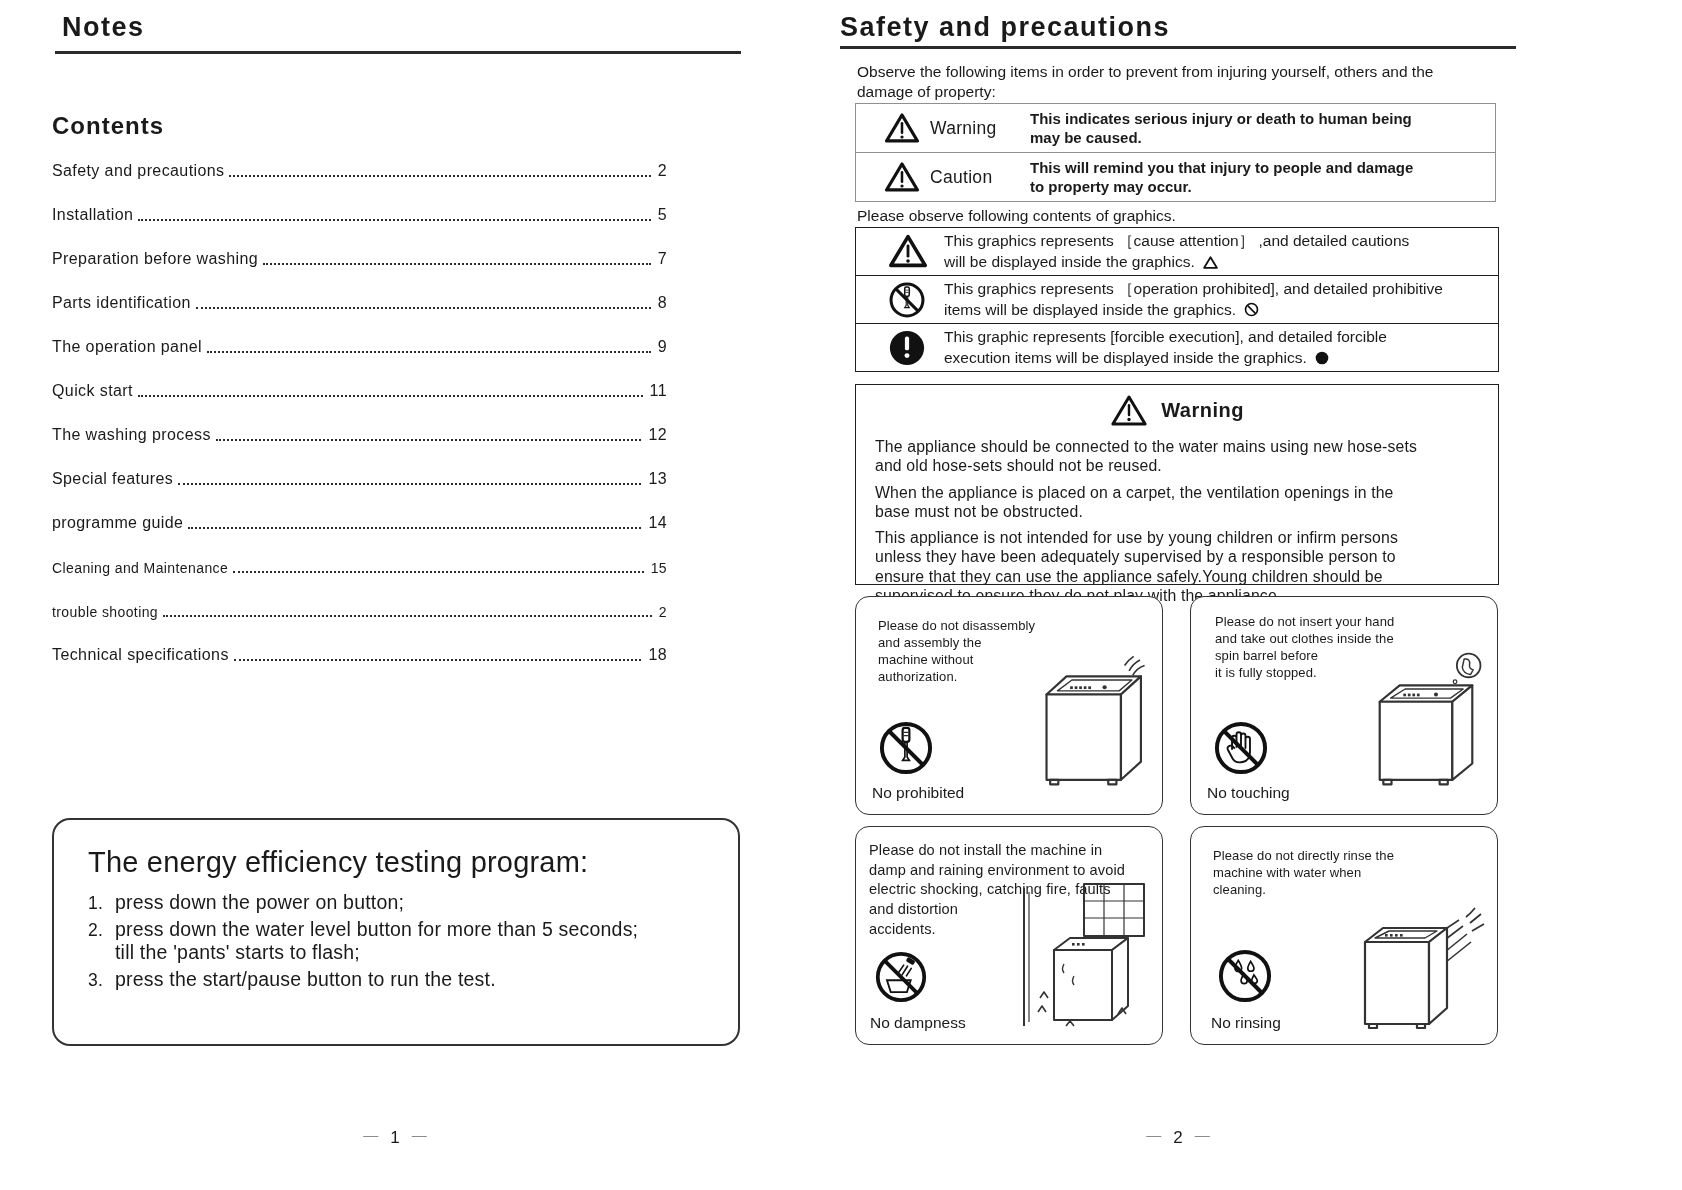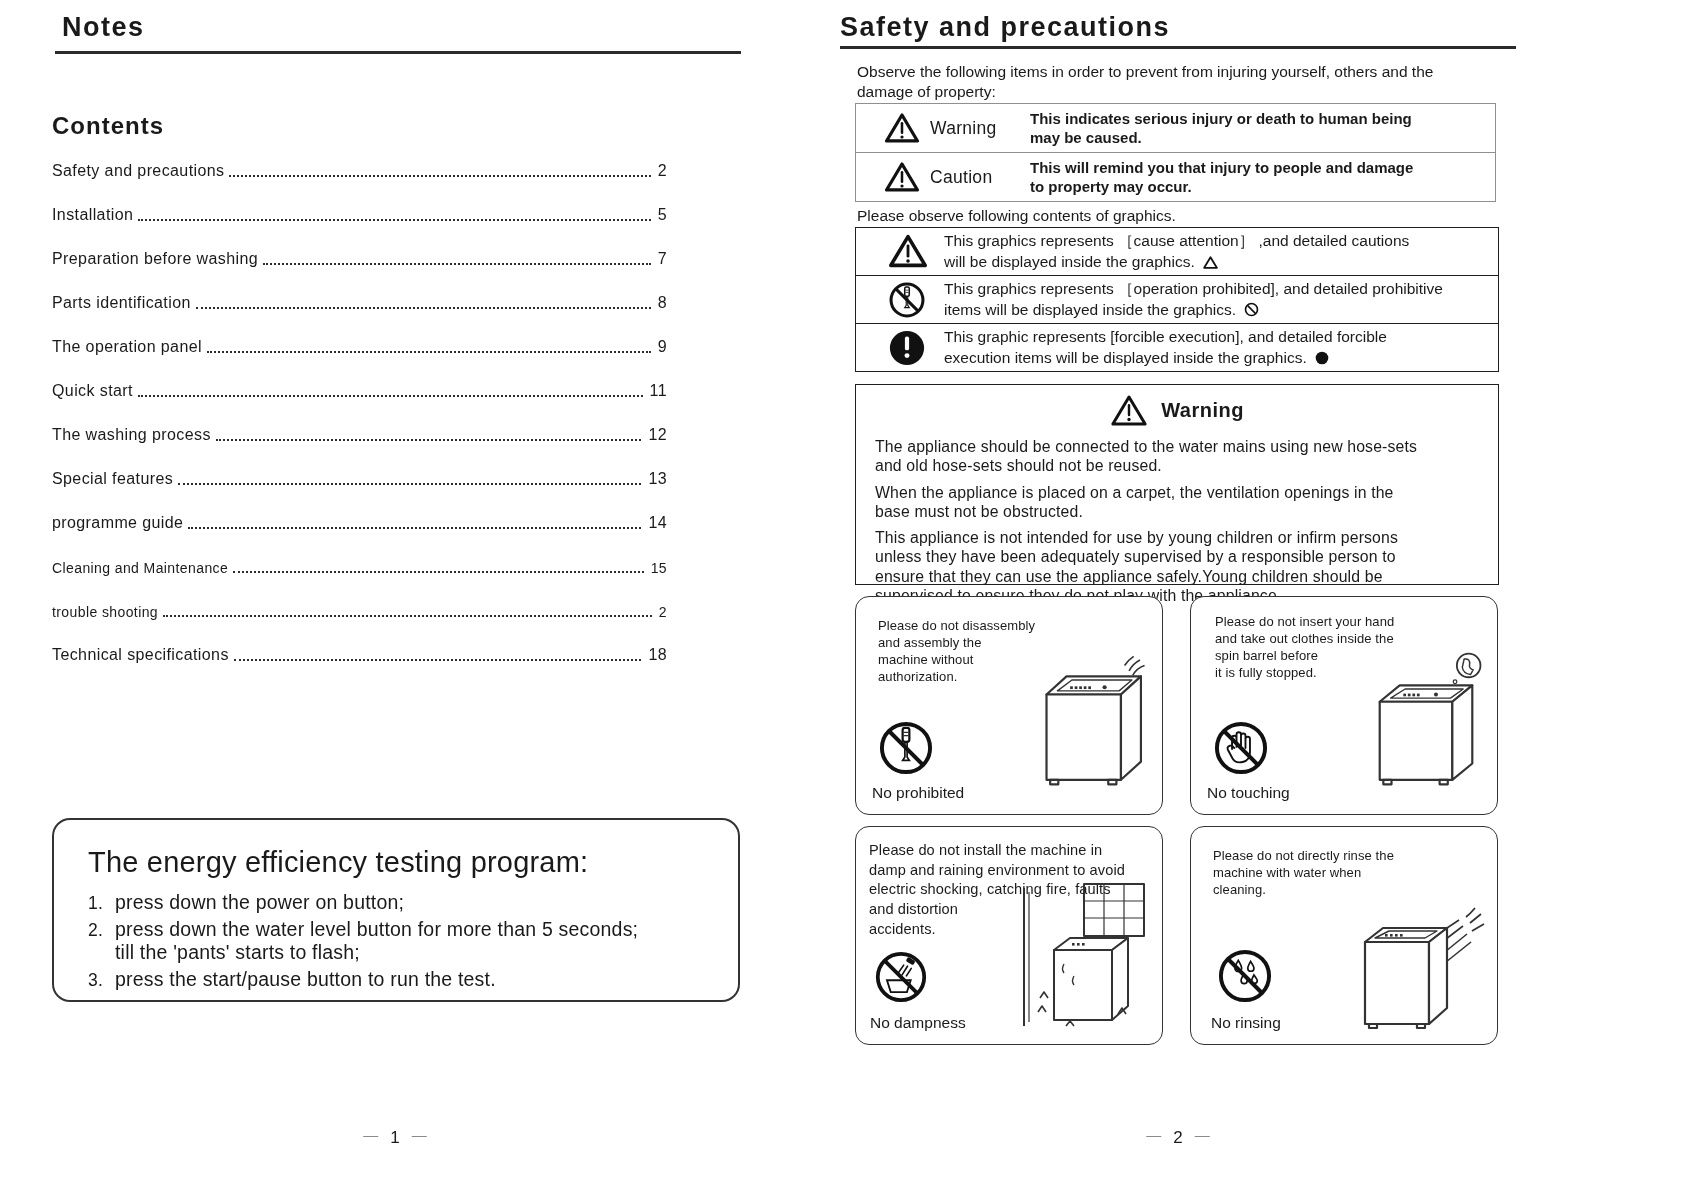--- a/index.html
+++ b/index.html
@@ -11,21 +11,21 @@
   
   .notes-title{left:62px;top:12px;font-size:27px;font-weight:bold;letter-spacing:1.5px;}
   .notes-rule{left:55px;top:51px;width:686px;height:3px;background:#2b2b2b;}
   .contents-title{left:52px;top:112px;font-size:24px;font-weight:bold;letter-spacing:1px;}
   .toc{left:52px;top:160px;width:615px;}
   .toc-row{display:flex;align-items:flex-end;height:20px;margin-bottom:24px;font-size:16px;letter-spacing:.4px;}
   .toc-row.small{font-size:14px;}
   .toc-label{white-space:nowrap;padding-right:2px;}
   .toc-dots{flex:1;border-bottom:2px dotted #2c2c2c;margin:0 4px 3px 3px;}
   .toc-page{padding-left:3px;}
-  .energy-box{left:52px;top:818px;width:688px;height:184px;border:2px solid #333;border-radius:18px;box-sizing:border-box;padding:26px 16px 0 34px;}
+  .energy-box{left:52px;top:818px;width:688px;height:228px;border:2px solid #333;border-radius:18px;box-sizing:border-box;padding:26px 16px 0 34px;}
   .energy-title{font-size:29px;letter-spacing:.2px;margin-bottom:12px;}
   .energy-step{display:flex;font-size:19.5px;line-height:1.18;margin-bottom:4px;letter-spacing:.2px;}
   .step-num{width:27px;flex:none;font-size:17.5px;padding-top:2px;}
   .step-text{white-space:pre-line;}
   .page-footer{top:1128px;text-align:center;font-size:17px;}
   .page-footer .dash{color:#8a8a8a;margin:0 12px;position:relative;top:-3px;font-size:15px;}
   .page-footer-left{left:0;width:790px;}
   .page-footer-right{left:820px;width:716px;}
   
   .page-right{left:820px;top:0;width:862px;height:1190px;}

